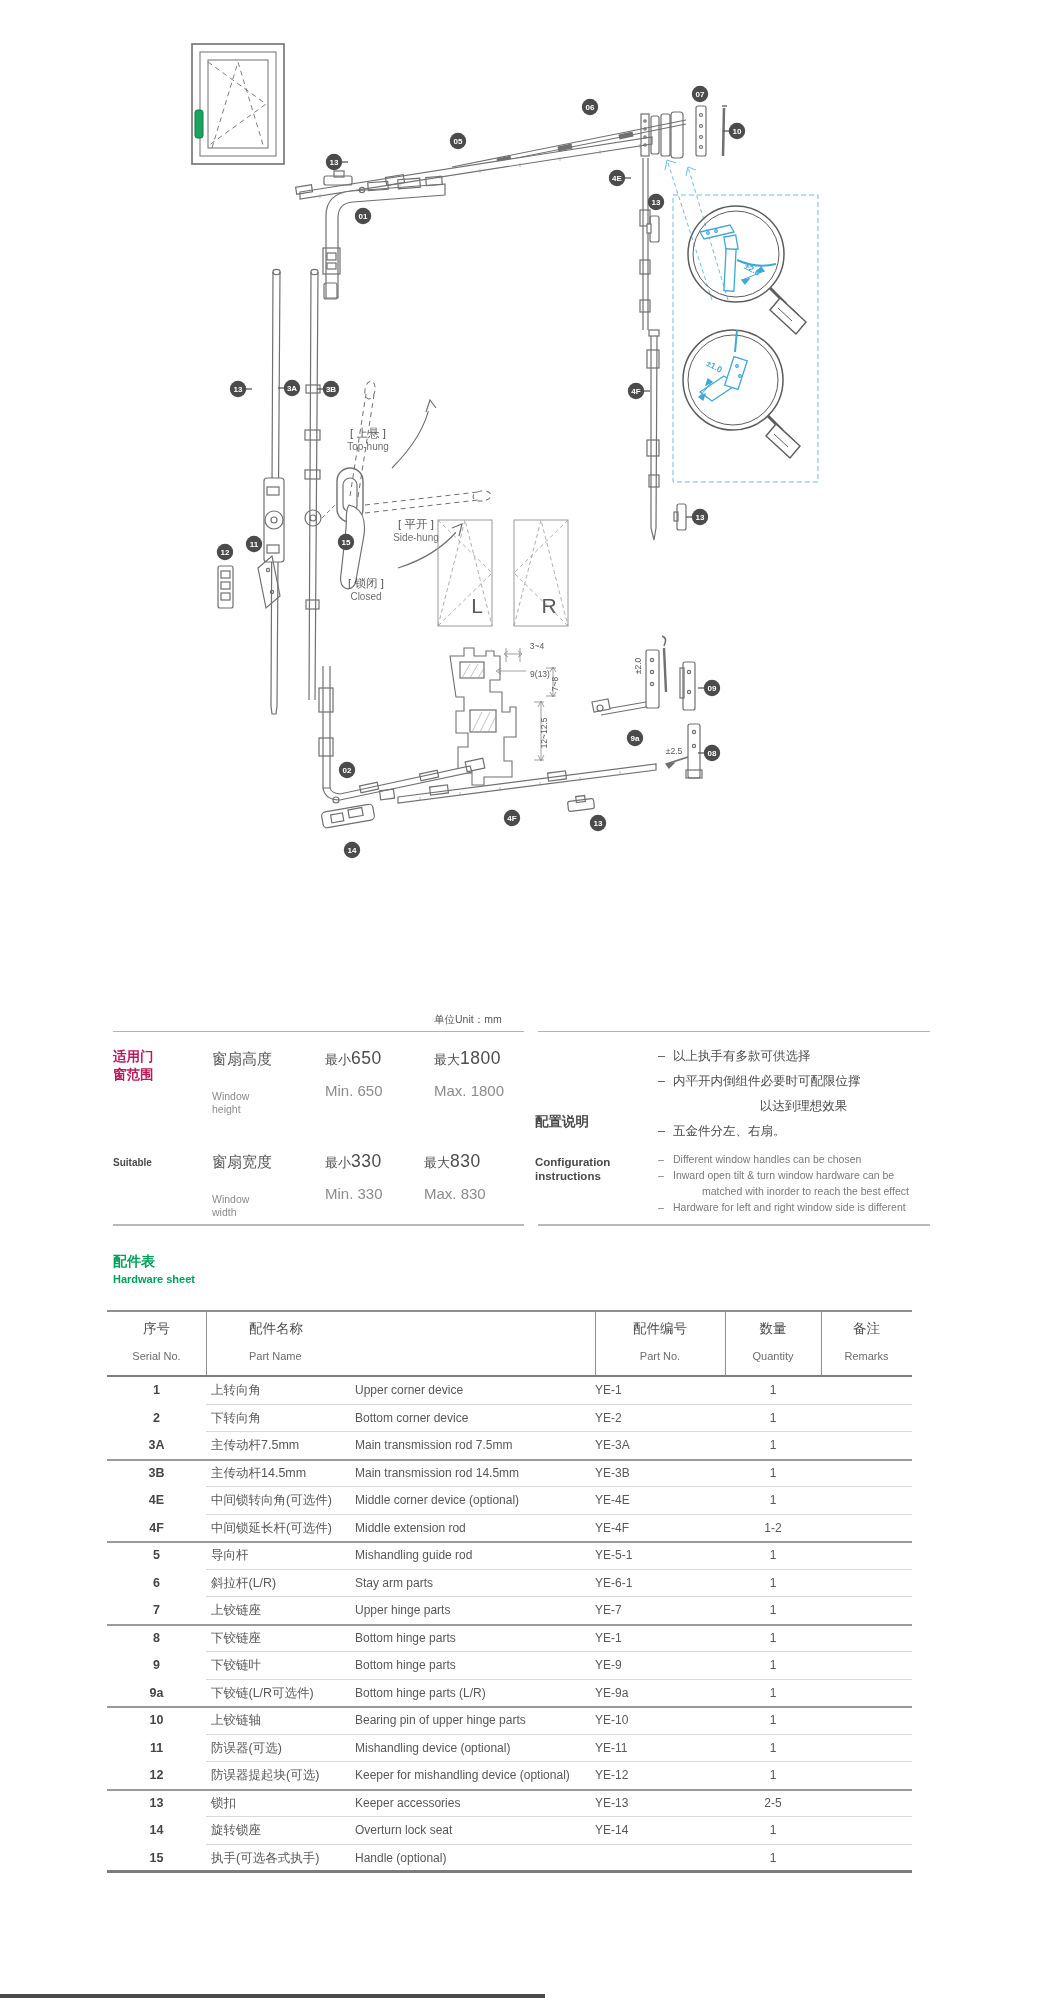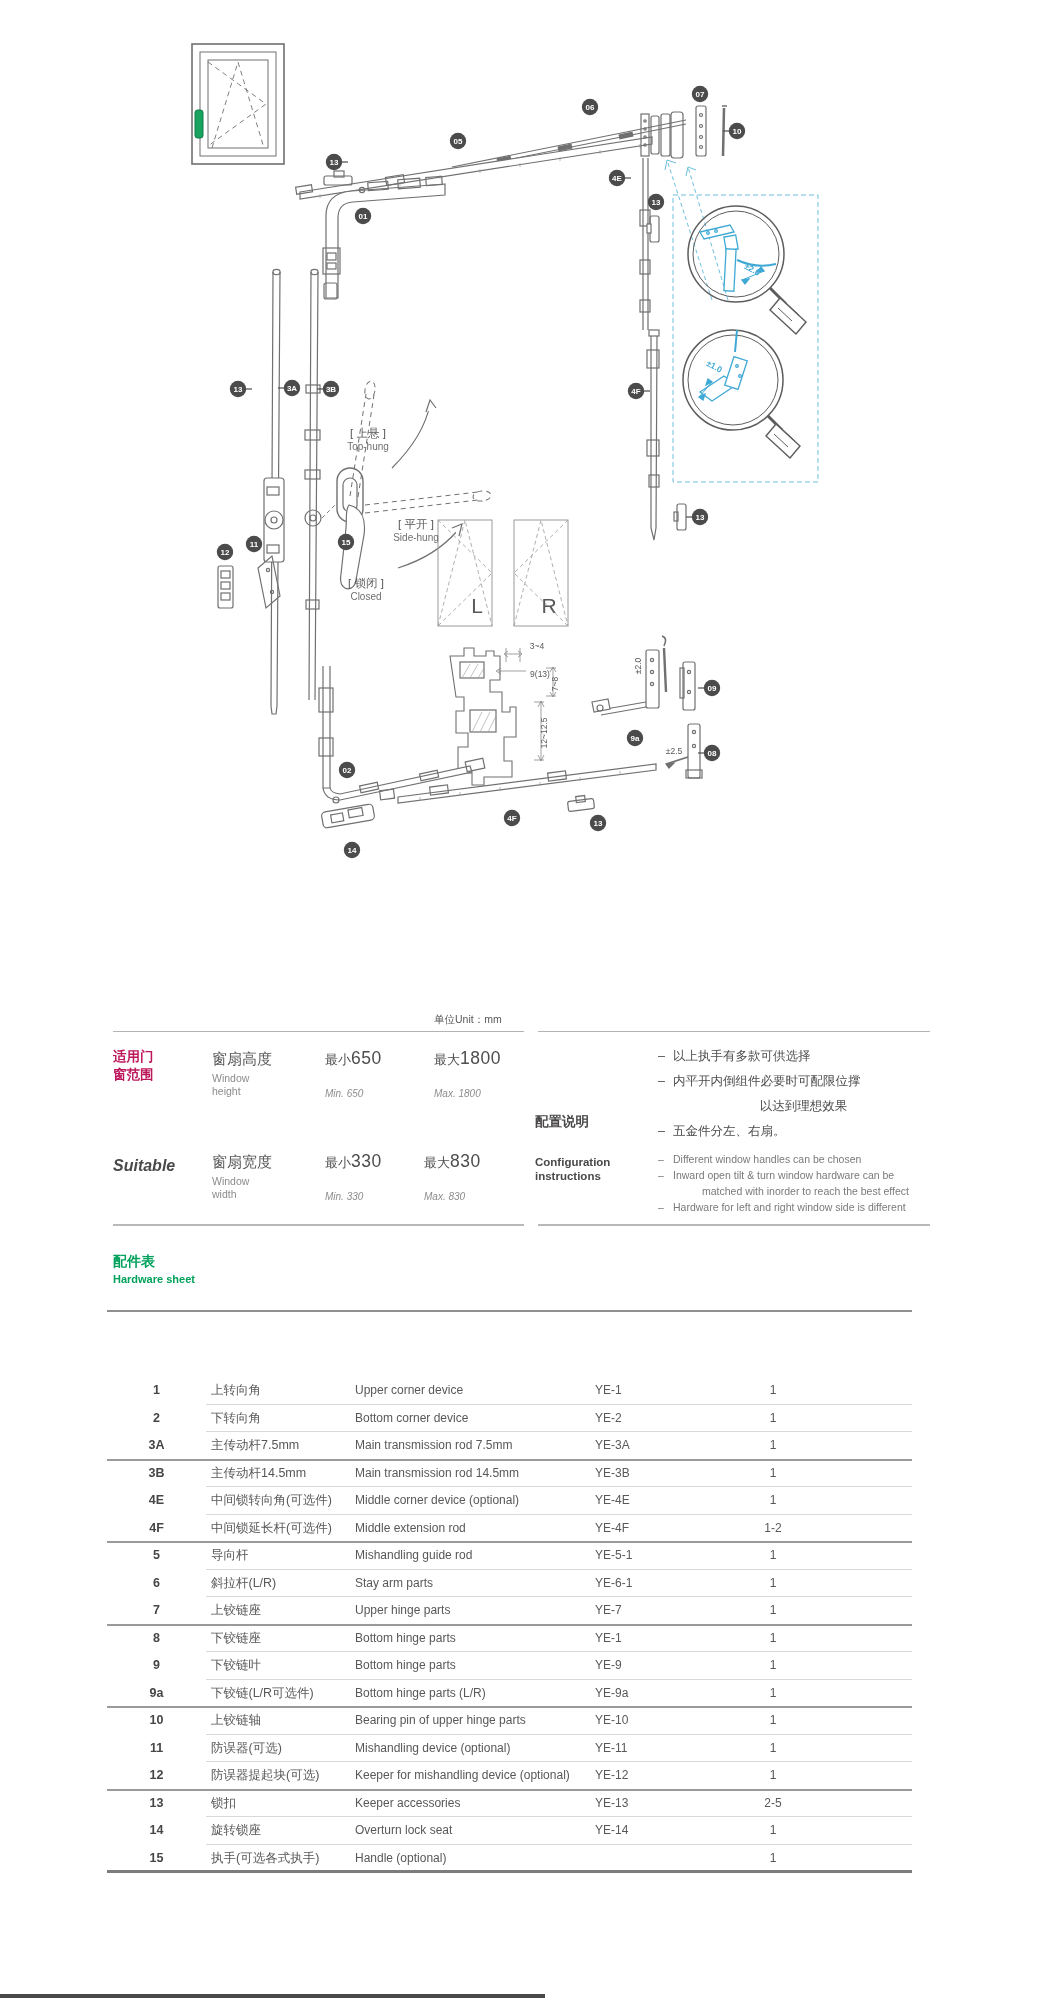--- a/index.html
+++ b/index.html
@@ -4,26 +4,26 @@
 <style>
   html,body{margin:0;padding:0;background:#ffffff;}
   .page{position:relative;width:1038px;height:2000px;background:#fff;overflow:hidden;
         font-family:"Liberation Sans","DejaVu Sans",sans-serif;color:#595757;}
   .abs{position:absolute;}
   
   .unit-note{font-size:10.5px;color:#595757;}
   .rule{background:#b3b3b3;height:1px;}
   .rule2{background:#b9b9b9;height:2px;}
   .scope-cn{font-size:13.5px;font-weight:bold;line-height:18px;color:#be185d;}
-  .scope-en{font-size:16px;font-weight:bold;color:#4a4848;font-style:italic;}
+  .scope-en{font-size:10px;font-weight:bold;color:#4a4848;}
   .param-cn{font-size:15px;color:#595757;}
-  .param-en{font-size:10.5px;color:#8c8c8c;line-height:13px;margin-top:3px;}
+  .param-en{font-size:10.5px;color:#8c8c8c;line-height:13px;margin-top:21px;}
   .mm-cn{font-size:13px;color:#4e4c4c;}
   .mm-val{font-size:17.5px;color:#4e4c4c;letter-spacing:0.5px;}
-  .mm-en{font-size:10px;color:#8c8c8c;margin-top:19px;font-style:italic;}
+  .mm-en{font-size:15px;color:#8c8c8c;margin-top:13px;}
   .config-cn{font-size:13.5px;font-weight:bold;color:#4a4848;}
   .config-en{font-size:11.5px;font-weight:bold;color:#4a4848;line-height:14px;}
   .notes-cn{font-size:12.5px;color:#4e4c4c;line-height:25px;}
   .notes-en{font-size:10.5px;color:#7a7a7a;line-height:16px;}
   .note-line{display:flex;}
   .note-line .dash{width:15px;flex:0 0 15px;}
   .note-line.indent{padding-left:15px;justify-content:center;}
   
   .sheet-title-cn{font-size:14px;font-weight:bold;color:#00a15c;}
   .sheet-title-en{font-size:11px;font-weight:bold;color:#00a15c;}
@@ -503,20 +503,37 @@
     </div>
 
   <div class="abs rule2" style="left:113px;top:1224px;width:411px"></div>
   <div class="abs rule2" style="left:538px;top:1224px;width:392px"></div>
 
   <div class="abs sheet-title-cn" style="left:113px;top:1253px">配件表</div>
   <div class="abs sheet-title-en" style="left:113px;top:1273px">Hardware sheet</div>
 
   <div class="htable">
     <div class="toprule"></div>
+    <div class="thead">
+      <div class="vline" style="left:99px"></div>
+      <div class="vline" style="left:488px"></div>
+      <div class="vline" style="left:618px"></div>
+      <div class="vline" style="left:714px"></div>
+      <div class="th-cn" style="left:0;width:99px;text-align:center">序号</div>
+      <div class="th-cn" style="left:142px">配件名称</div>
+      <div class="th-cn" style="left:488px;width:130px;text-align:center">配件编号</div>
+      <div class="th-cn" style="left:618px;width:96px;text-align:center">数量</div>
+      <div class="th-cn" style="left:714px;width:91px;text-align:center">备注</div>
+      <div class="th-en" style="left:0;width:99px;text-align:center">Serial No.</div>
+      <div class="th-en" style="left:142px">Part Name</div>
+      <div class="th-en" style="left:488px;width:130px;text-align:center">Part No.</div>
+      <div class="th-en" style="left:618px;width:96px;text-align:center">Quantity</div>
+      <div class="th-en" style="left:714px;width:91px;text-align:center">Remarks</div>
+      <div class="headrule"></div>
+    </div>
     <div class="tbody" id="table-rows">
         <div class="trow">
           <span class="c-serial">1</span>
           <span class="c-cn">上转向角</span>
           <span class="c-en">Upper corner device</span>
           <span class="c-no">YE-1</span>
           <span class="c-qty">1</span>
           <span class="c-rem"></span>
           <div class="sep"></div>
         </div>

